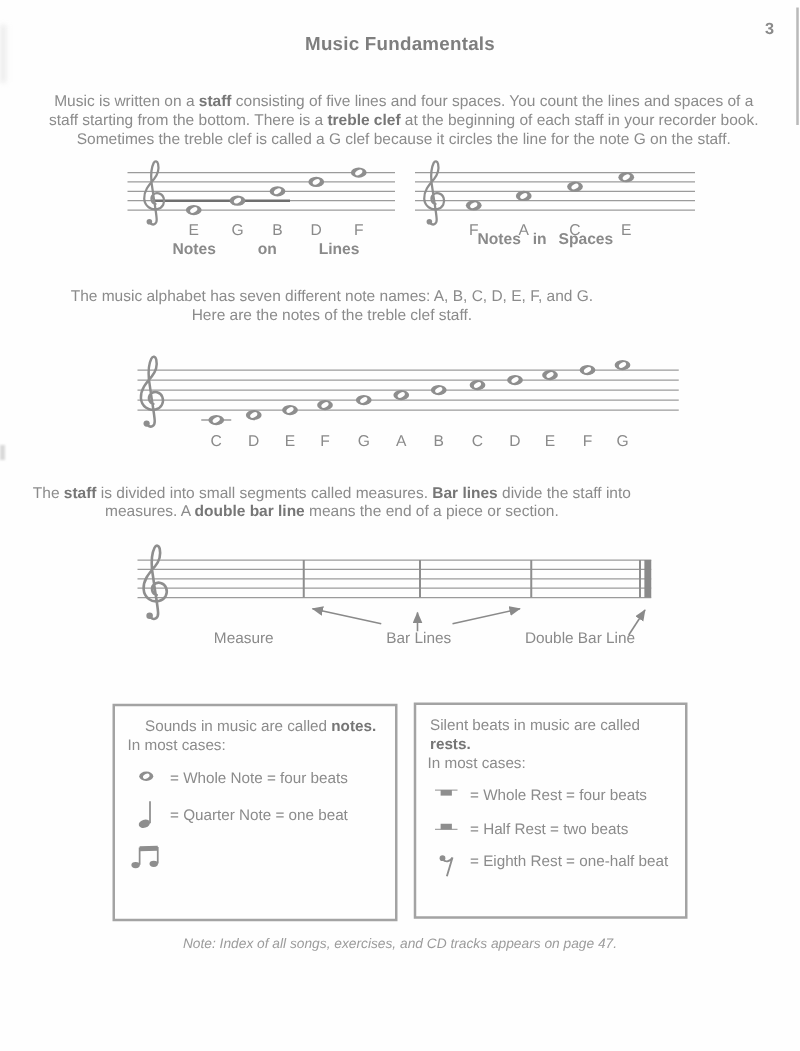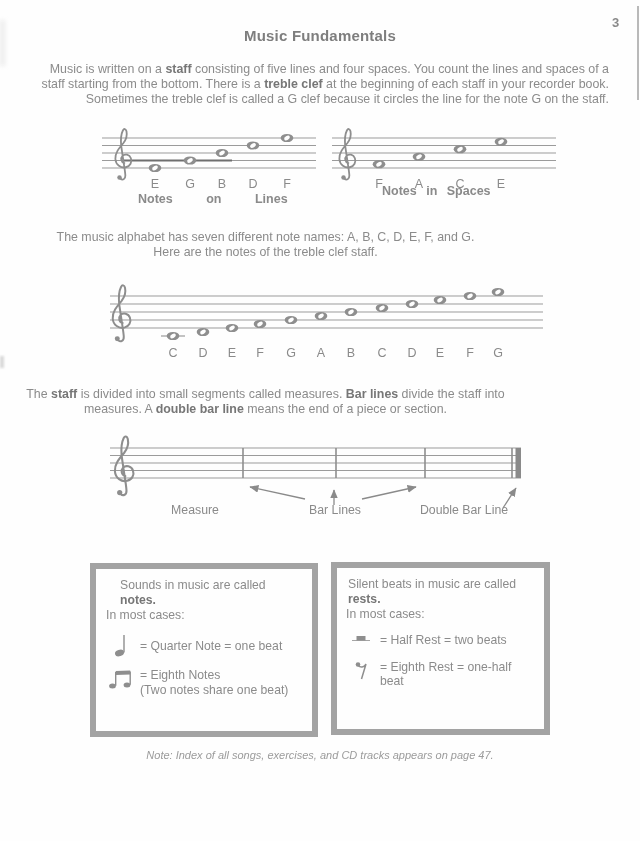--- a/index.html
+++ b/index.html
@@ -8,30 +8,30 @@
     font-family:"Liberation Sans", sans-serif;color:#8b8b8b;overflow:hidden;
   }
   .abs{position:absolute;}
   b,.bold{color:#767676;font-weight:bold;}
   
   .page-num{left:612px;top:15px;font-size:13px;font-weight:bold;color:#8a8a8a;}
   .title{left:0;top:27px;width:640px;text-align:center;font-size:15px;font-weight:bold;
          color:#7e7e7e;letter-spacing:.2px;}
   
   .para{font-size:12.4px;line-height:14.7px;color:#8b8b8b;}
-  .intro{left:37px;top:50px;width:572px;text-align:right;}
+  .intro{left:37px;top:62px;width:572px;text-align:center;}
   .centerblock{left:0;width:531px;text-align:center;}
   
   .staffblock{position:absolute;}
   .staffblock svg{overflow:visible;display:block;}
   .nl{position:absolute;width:20px;text-align:center;font-size:12.5px;color:#8a8a8a;}
   .cap{position:absolute;font-size:12.5px;color:#8a8a8a;white-space:nowrap;font-weight:bold;}
   .mlabel{position:absolute;transform:translateX(-50%);font-size:12.3px;color:#8a8a8a;white-space:nowrap;}
   
-  .infobox{position:absolute;border:6px solid #a3a3a3;background:#fefefe;box-sizing:border-box;
+  .infobox{position:absolute;border:2px solid #a3a3a3;background:#fefefe;box-sizing:border-box;
            padding:9px 8px 0 10px;font-size:12.2px;color:#8b8b8b;}
   .bx-head1{margin-left:14px;line-height:15px;}
   .bx-head1.noindent{margin-left:2px;}
   .bx-head2{line-height:15px;margin-bottom:10px;}
   .bx-row{display:flex;align-items:flex-start;margin-bottom:9px;}
   .bx-sym{width:30px;display:flex;justify-content:center;flex:0 0 30px;}
   .bx-txt{margin-left:4px;line-height:14.5px;padding-top:1px;}
   .bx-sub{line-height:14.5px;}
   
   .footnote{left:0;top:749px;width:640px;text-align:center;font-style:italic;
@@ -189,20 +189,29 @@
   </svg>
   <span class="mlabel" style="left:92px;top:68px">Measure</span>
   <span class="mlabel" style="left:232px;top:68px">Bar Lines</span>
   <span class="mlabel" style="left:361px;top:68px">Double Bar Line</span>
 </div>
 
 <div class="infobox" style="left:90px;top:563px;width:228px;height:174px">
   <div class="bx-head1"><span>Sounds in music are called </span><b>notes.</b></div>
   <div class="bx-head2">In most cases:</div>
 
+  <div class="bx-row">
+    <span class="bx-sym">
+      <svg width="18" height="14">
+          <ellipse cx="9" cy="7" rx="5.6" ry="3.8" fill="#8e8e8e"></ellipse>
+          <ellipse cx="9" cy="7" rx="2.8" ry="1.8" fill="#fefefe" transform="rotate(-30 9 7)"></ellipse>
+        </svg>
+    </span>
+    <span class="bx-txt">= Whole Note = four beats</span>
+  </div>
 
 
   <div class="bx-row">
     <span class="bx-sym">
       <svg width="16" height="25">
           <ellipse cx="6.5" cy="20" rx="4.6" ry="3.2" fill="#8e8e8e" transform="rotate(-18 6.5 20)"></ellipse>
           <line x1="11" y1="19.5" x2="11" y2="2" stroke="#8e8e8e" stroke-width="1.4"></line>
         </svg>
     </span>
     <span class="bx-txt" style="padding-top:6px">= Quarter Note = one beat</span>
@@ -211,31 +220,36 @@
   <div class="bx-row">
     <span class="bx-sym">
       <svg width="28" height="24">
           <ellipse cx="5.5" cy="19" rx="3.4" ry="2.5" fill="#8e8e8e"></ellipse>
           <ellipse cx="20" cy="18" rx="3.4" ry="2.5" fill="#8e8e8e"></ellipse>
           <line x1="8.7" y1="18.7" x2="8.7" y2="5" stroke="#8e8e8e" stroke-width="1.4"></line>
           <line x1="23.2" y1="17.7" x2="23.2" y2="4.5" stroke="#8e8e8e" stroke-width="1.4"></line>
           <polygon points="8.7,4 23.2,3.5 23.2,7.5 8.7,8" fill="#8e8e8e"></polygon>
         </svg>
     </span>
-    <span class="bx-txt">
-      <div>= Eighth Notes</div>
-      <div class="bx-sub">(Two notes share one beat)</div>
-    </span>
   </div>
 </div>
 
 <div class="infobox" style="left:331px;top:562px;width:219px;height:173px;padding-left:9px">
   <div class="bx-head1 noindent"><span>Silent beats in music are called </span><b>rests.</b></div>
   <div class="bx-head2">In most cases:</div>
 
+  <div class="bx-row" style="margin-bottom:11px">
+    <span class="bx-sym">
+      <svg width="20" height="12">
+          <line x1="1" y1="4" x2="19" y2="4" stroke="#a5a5a5" stroke-width="1"></line>
+          <rect x="5.5" y="4" width="9" height="4.5" fill="#8e8e8e"></rect>
+        </svg>
+    </span>
+    <span class="bx-txt">= Whole Rest = four beats</span>
+  </div>
 
   <div class="bx-row" style="margin-bottom:11px">
     <span class="bx-sym">
       <svg width="20" height="12">
           <line x1="1" y1="8.5" x2="19" y2="8.5" stroke="#a5a5a5" stroke-width="1"></line>
           <rect x="5.5" y="4" width="9" height="4.5" fill="#8e8e8e"></rect>
         </svg>
     </span>
     <span class="bx-txt">= Half Rest = two beats</span>
   </div>

